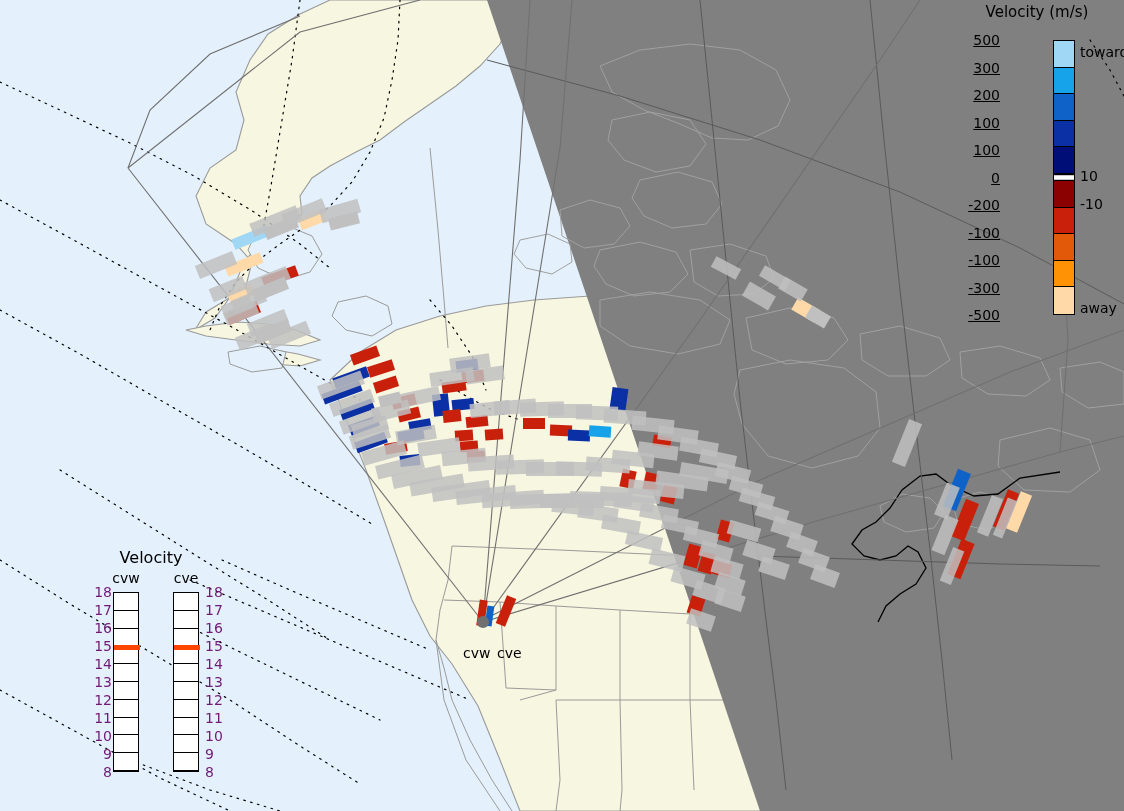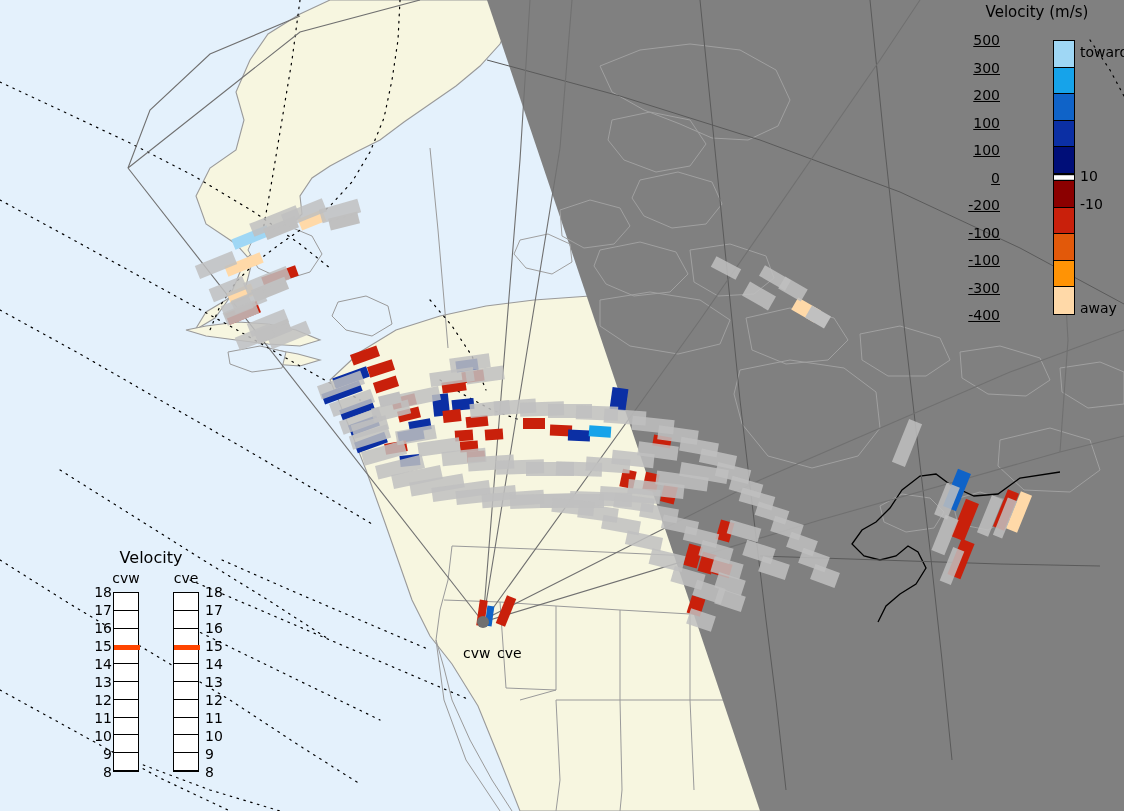--- a/index.html
+++ b/index.html
@@ -131,21 +131,21 @@
   .freq-marker {
     position: absolute;
     left: 0;
     width: 26px;
     height: 5px;
     background: #ff4500;
   }
   .freq-tick {
     position: absolute;
     font-size: 14px;
-    color: #000000;
+    color: #701a75;
     transform: translateY(-50%);
     width: 26px;
     text-align: right;
   }
   .freq-tick.right { text-align: left; }
 
   
   .site-label {
     position: absolute;
     font-size: 14px;
@@ -476,21 +476,21 @@
         <div class="cb-tick" style="top: 40px;">500</div>
         <div class="cb-tick" style="top: 67.5px;">300</div>
         <div class="cb-tick" style="top: 95px;">200</div>
         <div class="cb-tick" style="top: 122.5px;">100</div>
         <div class="cb-tick" style="top: 150px;">100</div>
         <div class="cb-tick" style="top: 177.5px;">0</div>
         <div class="cb-tick" style="top: 205px;">-200</div>
         <div class="cb-tick" style="top: 232.5px;">-100</div>
         <div class="cb-tick" style="top: 260px;">-100</div>
         <div class="cb-tick" style="top: 287.5px;">-300</div>
-        <div class="cb-tick" style="top: 315px;">-400</div>
+        <div class="cb-tick" style="top: 315px;">-500</div>
       </div>
     <div class="cb-side" id="cb-toward" style="top:52px">toward</div>
     <div class="cb-side" id="cb-in-top" style="top:176px">10</div>
     <div class="cb-side" id="cb-in-bot" style="top:204px">-10</div>
     <div class="cb-side" id="cb-away" style="top:308px">away</div>
   </div>
 
   <div id="freq-panel">
     <div id="freq-title">Velocity</div>
 

